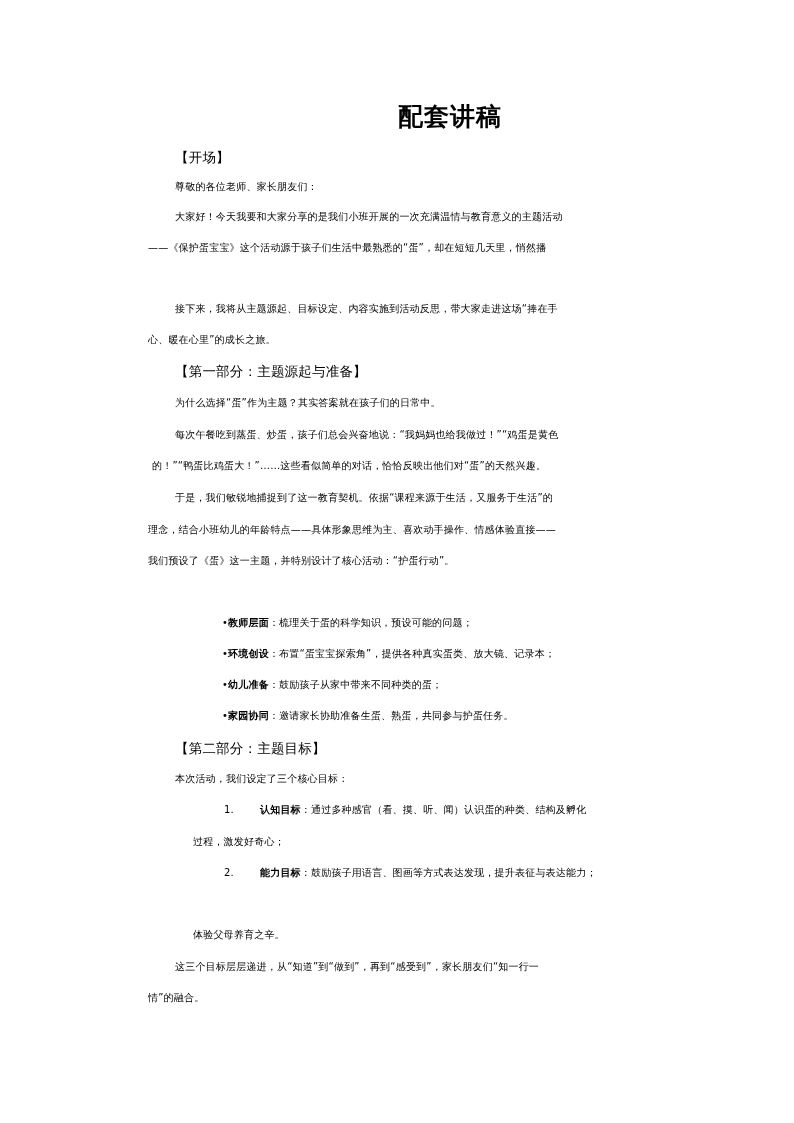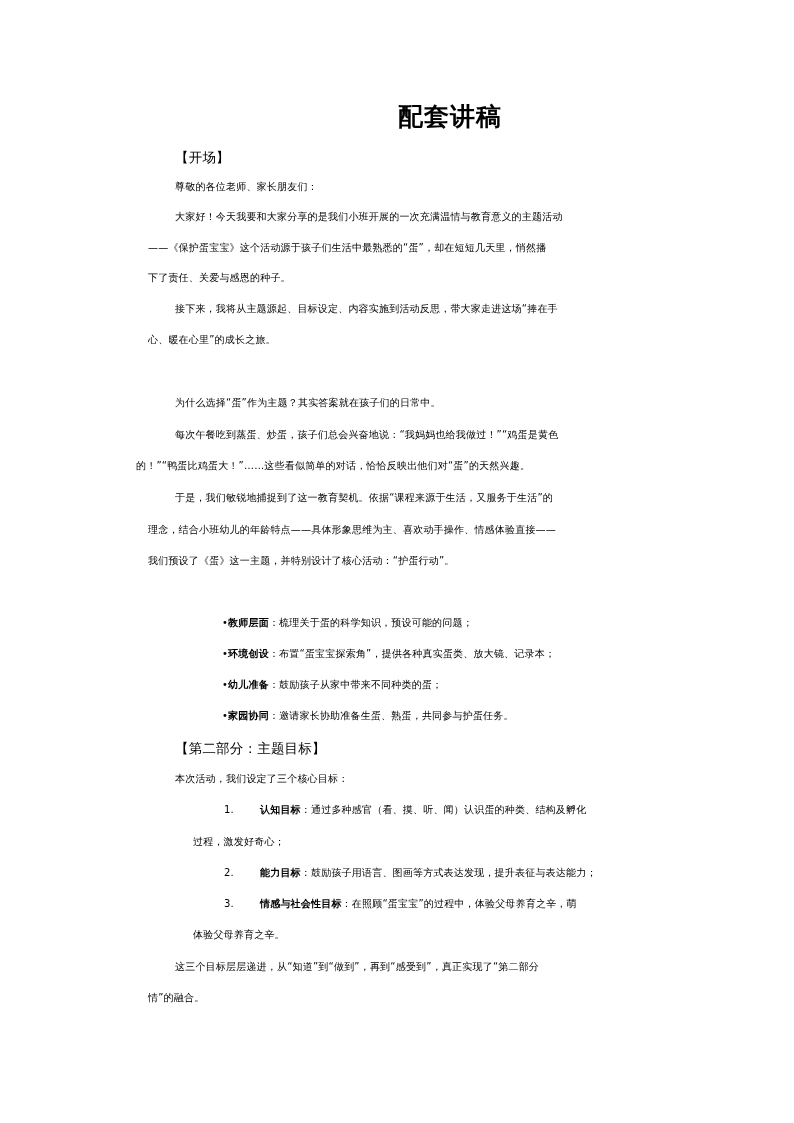--- a/index.html
+++ b/index.html
@@ -19,29 +19,29 @@
 
 <div class="page">
 
   <div class="title">配套讲稿</div>
 
   <div class="line head" style="left:147px; top:147px;">【开场】</div>
   <div class="line" style="left:147px; top:177px;">尊敬的各位老师、家长朋友们：</div>
 
   <div class="line" style="left:147px; top:207px;">大家好！今天我要和大家分享的是我们小班开展的一次充满温情与教育意义的主题活动</div>
   <div class="line" style="left:120px; top:238px;">——《保护蛋宝宝》这个活动源于孩子们生活中最熟悉的“蛋”，却在短短几天里，悄然播</div>
-  <div class="line" style="left:120px; top:268px;">下了责任、关爱与感恩的种子。</div>
 
   <div class="line" style="left:147px; top:299px;">接下来，我将从主题源起、目标设定、内容实施到活动反思，带大家走进这场“捧在手</div>
   <div class="line" style="left:120px; top:330px;">心、暖在心里”的成长之旅。</div>
 
+  <div class="line head" style="left:147px; top:361px;">【第一部分：主题源起与准备】</div>
   <div class="line" style="left:147px; top:393px;">为什么选择“蛋”作为主题？其实答案就在孩子们的日常中。</div>
 
   <div class="line" style="left:147px; top:425px;">每次午餐吃到蒸蛋、炒蛋，孩子们总会兴奋地说：“我妈妈也给我做过！”“鸡蛋是黄色</div>
-  <div class="line" style="left:108px; top:456px;">的！”“鸭蛋比鸡蛋大！”……这些看似简单的对话，恰恰反映出他们对“蛋”的天然兴趣。</div>
+  <div class="line" style="left:124px; top:456px;">的！”“鸭蛋比鸡蛋大！”……这些看似简单的对话，恰恰反映出他们对“蛋”的天然兴趣。</div>
 
   <div class="line" style="left:147px; top:488px;">于是，我们敏锐地捕捉到了这一教育契机。依据“课程来源于生活，又服务于生活”的</div>
   <div class="line" style="left:120px; top:551px;">我们预设了《蛋》这一主题，并特别设计了核心活动：“护蛋行动”。</div>
   <div class="line" style="left:120px; top:520px;">理念，结合小班幼儿的年龄特点——具体形象思维为主、喜欢动手操作、情感体验直接——</div>
 
 
   <div class="line" style="left:194px; top:613px;">
     <span>•</span><span class="bul">教师层面</span><span>：梳理关于蛋的科学知识，预设可能的问题；</span>
   </div>
   <div class="line" style="left:194px; top:644px;">
@@ -59,21 +59,18 @@
 
   <div class="line" style="left:196px; top:800px;">
     <span class="num">1.</span><span class="lbl">认知目标</span><span>：通过多种感官（看、摸、听、闻）认识蛋的种类、结构及孵化</span>
   </div>
   <div class="line" style="left:165px; top:832px;">过程，激发好奇心；</div>
 
   <div class="line" style="left:196px; top:863px;">
     <span class="num">2.</span><span class="lbl">能力目标</span><span>：鼓励孩子用语言、图画等方式表达发现，提升表征与表达能力；</span>
   </div>
 
-  <div class="line" style="left:196px; top:894px;">
-    <span class="num">3.</span><span class="lbl">情感与社会性目标</span><span>：在照顾“蛋宝宝”的过程中，体验父母养育之辛，萌</span>
-  </div>
   <div class="line" style="left:165px; top:925px;">体验父母养育之辛。</div>
 
-  <div class="line" style="left:147px; top:957px;">这三个目标层层递进，从“知道”到“做到”，再到“感受到”，真正实现了“第二部分</div>
+  <div class="line" style="left:147px; top:957px;">这三个目标层层递进，从“知道”到“做到”，再到“感受到”，家长朋友们“知一行一</div>
   <div class="line" style="left:120px; top:988px;">情”的融合。</div>
 
 </div>
 
 </body></html>

